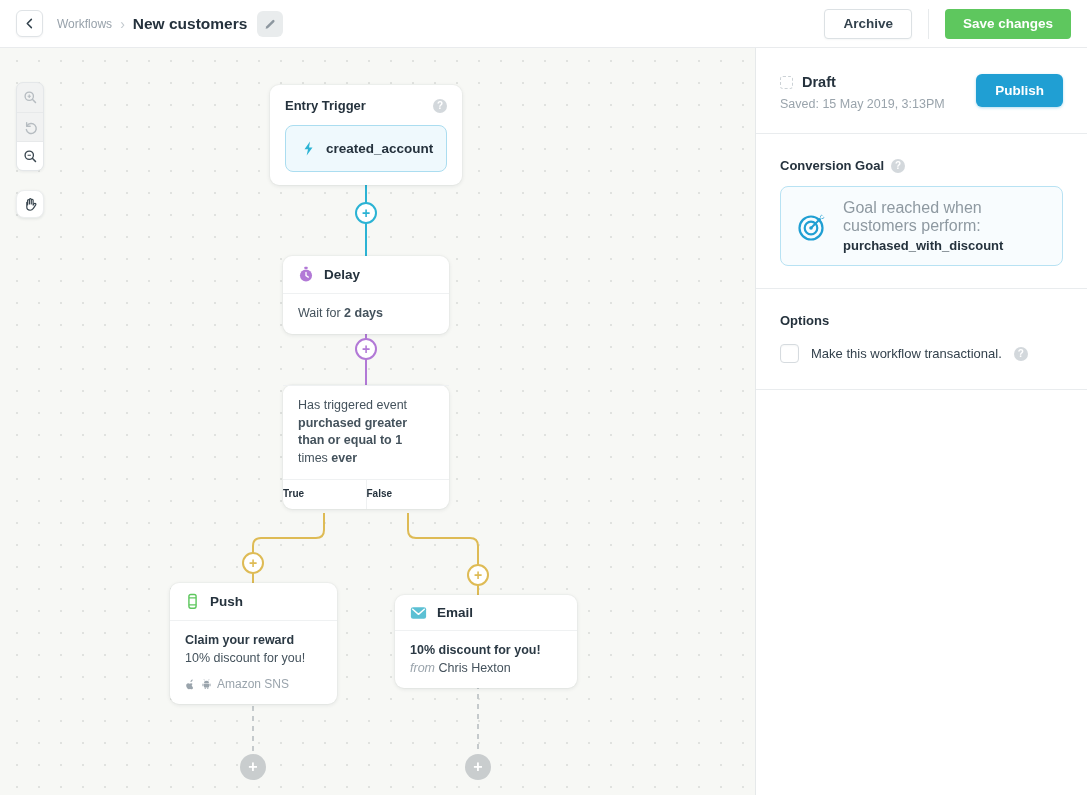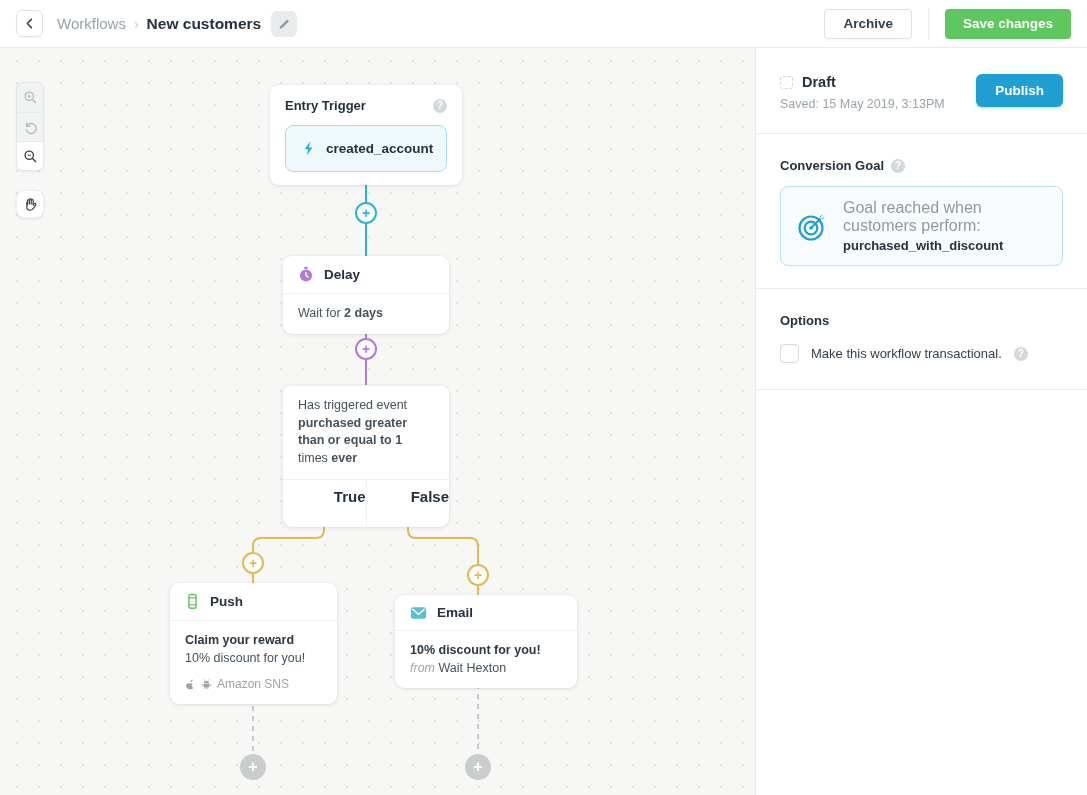--- a/index.html
+++ b/index.html
@@ -5,21 +5,21 @@
   * { margin:0; padding:0; box-sizing:border-box; }
   html,body { width:1087px; height:795px; overflow:hidden; background:#fff;
     font-family:"Liberation Sans", sans-serif; color:#25323d; }
 
   
   .topbar { height:48px; background:#fff; border-bottom:1px solid #e9ebed;
     display:flex; align-items:center; padding:0 16px; position:relative; z-index:5; }
   .back-btn { width:27px; height:27px; border:1px solid #dfe3e6; border-radius:6px;
     background:#fff; display:flex; align-items:center; justify-content:center; cursor:pointer;
     box-shadow:0 1px 2px rgba(30,45,60,.05); }
-  .crumb-parent { margin-left:14px; font-size:15px; color:#98a2ab; }
+  .crumb-parent { margin-left:14px; font-size:12px; color:#98a2ab; }
   .crumb-sep { margin:0 8px; font-size:14px; color:#c2c9ce; }
   .crumb-title { font-size:15.5px; font-weight:bold; color:#25323d; }
   .edit-btn { margin-left:10px; width:26px; height:26px; border:none; border-radius:6px;
     background:#e9eced; display:flex; align-items:center; justify-content:center; cursor:pointer; }
   .topbar-right { margin-left:auto; display:flex; align-items:center; }
   .archive-btn { height:30px; padding:0 18px; background:#fff; border:1px solid #dce1e4;
     border-radius:4px; font-size:13.5px; font-weight:bold; color:#33424d; cursor:pointer;
     box-shadow:0 1px 2px rgba(30,45,60,.04); font-family:inherit; }
   .topbar-divider { width:1px; height:30px; background:#e7eaec; margin:0 16px; }
   .save-btn { height:30px; padding:0 18px; background:#5ec75e; border:none; border-radius:4px;
@@ -58,21 +58,21 @@
   .entry-title-row { display:flex; align-items:center; justify-content:space-between;
     font-size:13px; font-weight:bold; color:#25323d; }
   .event-box { margin-top:12px; display:flex; align-items:center; gap:10px;
     padding:14px 15px; background:#eff9fd; border:1px solid #abddf0; border-radius:8px; cursor:pointer; }
   .event-box .event-name { font-size:13.5px; font-weight:bold; color:#25323d; }
 
   .delay-node { left:283px; top:208px; width:166px; }
   .branch-node { left:283px; top:337px; width:166px; }
   .branch-body { padding:11px 15px 12px; }
   .branch-footer { display:flex; border-top:1px solid #eff1f2; }
-  .branch-cell { flex:1; text-align:right; padding:8px 0 22px; font-size:15px; font-weight:bold; color:#25323d; }
+  .branch-cell { flex:1; text-align:left; padding:8px 0 10px; font-size:10px; font-weight:bold; color:#25323d; }
   .branch-cell:first-child { border-right:1px solid #eff1f2; }
 
   .push-node { left:170px; top:535px; width:167px; }
   .email-node { left:395px; top:547px; width:182px; }
   .msg-title { font-weight:bold; color:#2b3944; }
   .provider-row { margin-top:9px; display:flex; align-items:center; gap:5px;
     color:#9aa4ac; font-size:12px; }
   .from-row { color:#44525c; }
   .from-label { font-style:italic; color:#9aa4ac; }
 
@@ -277,21 +277,21 @@
               <rect x="1" y="1" width="17" height="13" rx="2.4" fill="#5bc0d4"></rect>
               <path d="M3 3.4 L9.5 9 L16 3.4" fill="none" stroke="#fff" stroke-width="1.6" stroke-linecap="round" stroke-linejoin="round"></path>
             </svg>
         </span>
         <span>Email</span>
       </div>
       <div class="node-body">
         <div class="msg-title">10% discount for you!</div>
         <div class="from-row">
           <span class="from-label">from</span>
-          <span>Wait Hexton</span>
+          <span>Chris Hexton</span>
         </div>
       </div>
     </div>
 
     <button class="plus plus-teal" style="left:366px; top:165px;"></button>
     <button class="plus plus-purple" style="left:366px; top:301px;"></button>
     <button class="plus plus-gold" style="left:253px; top:515px;"></button>
     <button class="plus plus-gold" style="left:478px; top:527px;"></button>
     <button class="plus plus-grey" style="left:253px; top:719px;"></button>
     <button class="plus plus-grey" style="left:478px; top:719px;"></button>

